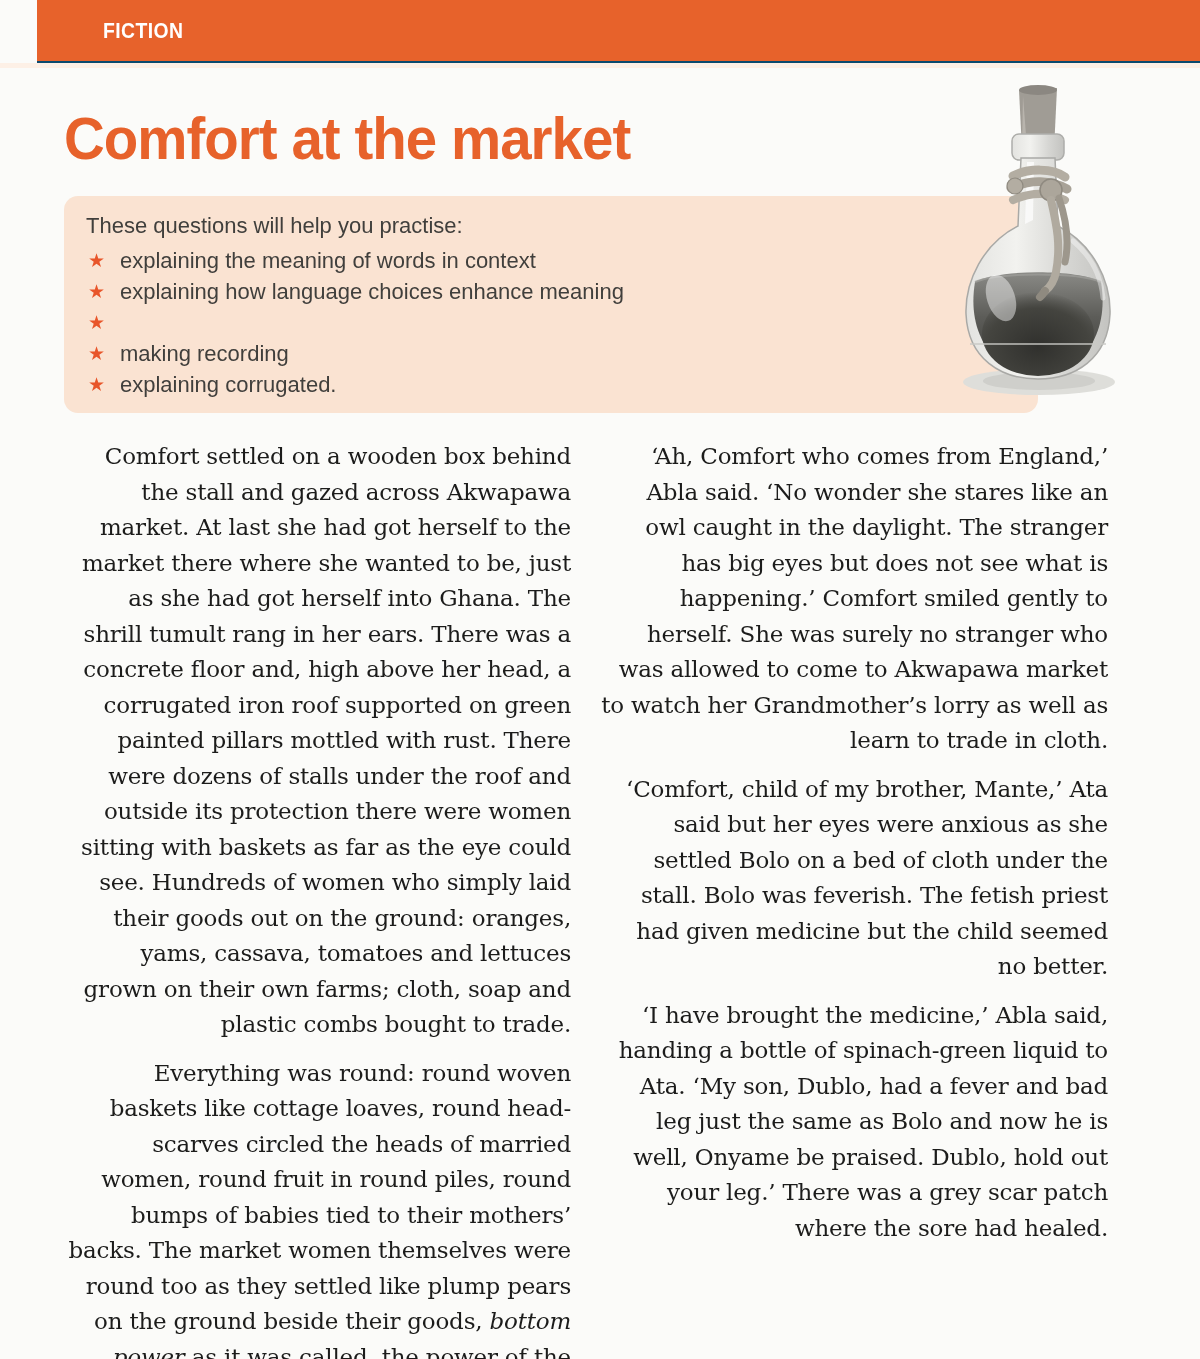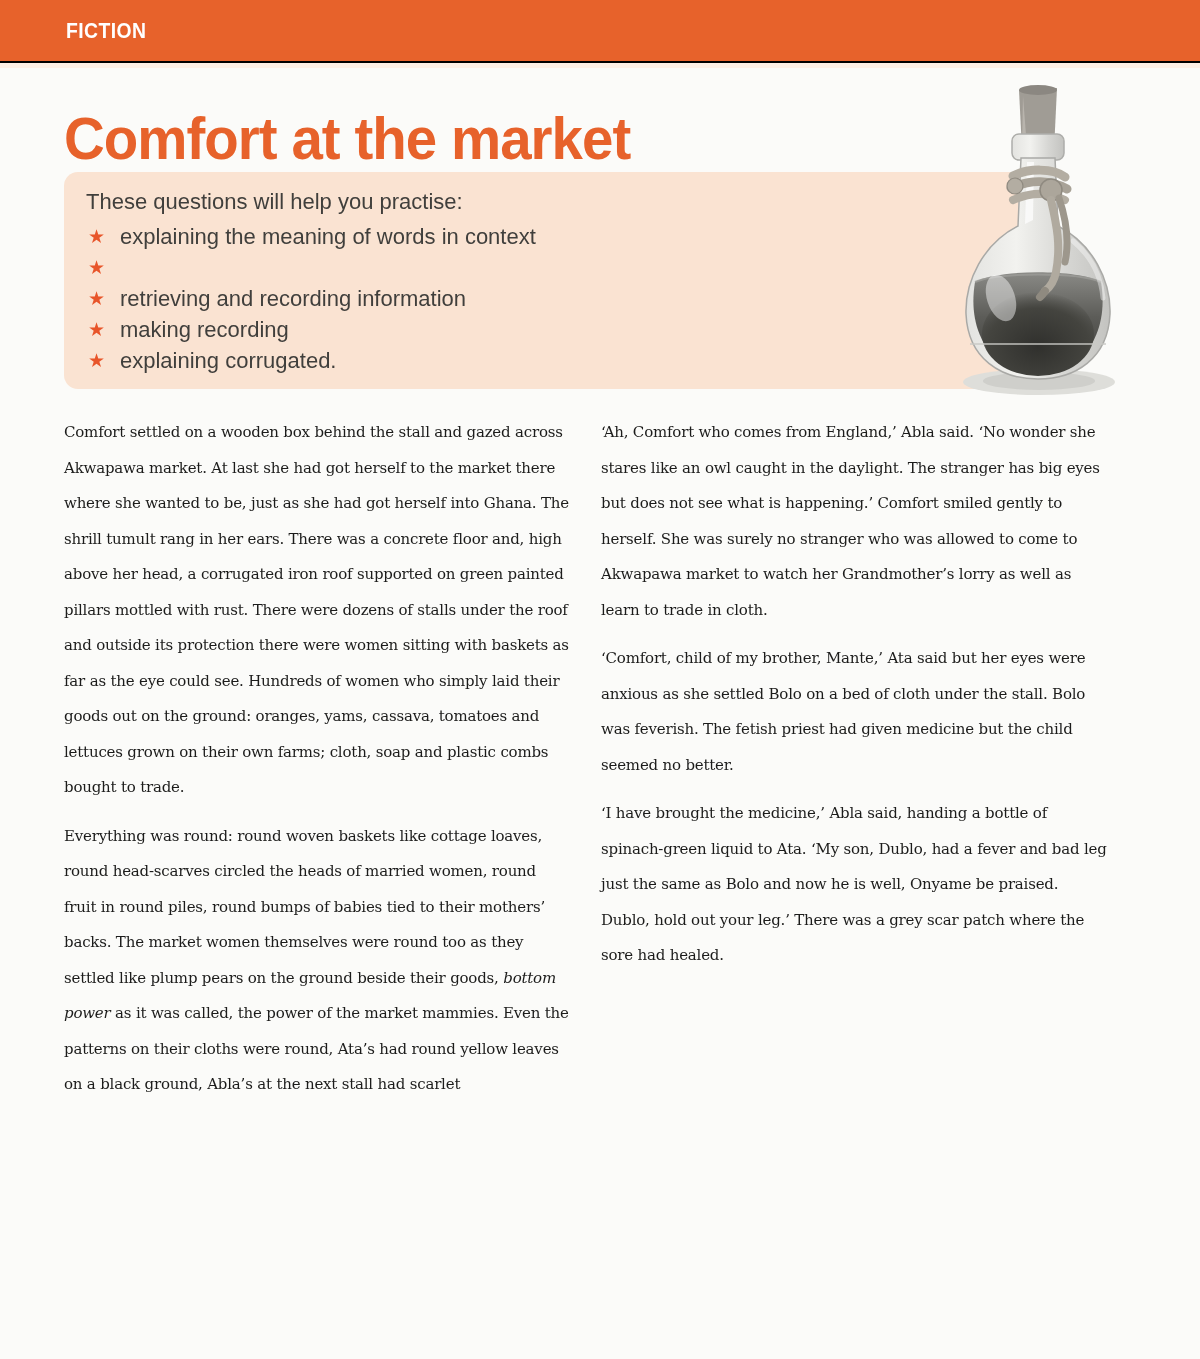--- a/index.html
+++ b/index.html
@@ -6,23 +6,24 @@
   html,body { width:1200px; height:1359px; overflow:hidden; }
   body {
     background:#fbfbf9;
     font-family:"DejaVu Serif","Liberation Serif",serif;
     color:#1c1c1b;
     position:relative;
   }
   
   .banner {
     height:63px; background:#e7622b;
-    border-bottom:2px solid #000000;
+    border-bottom:2px solid #0c4a6e;
     display:flex; align-items:center;
     padding-left:66px;
+    margin-left:37px;
   }
   .banner-stripe { height:5px; background:#fdf0e6; }
   .banner-label {
     color:#ffffff;
     font-family:"Liberation Sans",sans-serif;
     font-weight:bold; font-size:22px; letter-spacing:.5px;
     transform:scaleX(.88); transform-origin:left center;
   }
   
   .page { padding:0 92px 0 64px; position:relative; }
@@ -30,42 +31,43 @@
     margin-top:38px;
     color:#e7622b;
     font-family:"Liberation Sans",sans-serif;
     font-weight:bold; font-size:60px; line-height:66px;
     letter-spacing:-1px;
     transform:scaleX(.94); transform-origin:left center;
     white-space:nowrap;
   }
   
   .practise-box {
+    margin-top:24px;
     width:974px;
     background:#fae3d2;
     border-radius:14px;
     padding:15px 26px 13px 22px;
     font-family:"Liberation Sans",sans-serif;
     color:#403f3c;
   }
   .practise-heading { font-size:22px; line-height:30px; margin-bottom:4px; }
   .practise-list { list-style:none; }
   .practise-item { display:flex; align-items:flex-start; font-size:22px; line-height:31px; }
   .star { color:#e8552a; font-size:19px; line-height:31px; width:34px; flex:0 0 34px; text-align:left; padding-left:2px; }
   
   .bottle-wrap { position:absolute; left:953px; top:76px; width:166px; height:322px; z-index:5; }
   .bottle-wrap svg { width:100%; height:100%; }
   
   .columns { display:flex; gap:30px; margin-top:26px; }
   .column { flex:1 1 0; }
   .column p {
-    font-size:15px; line-height:35.5px;
+    font-size:23px; line-height:35.5px;
     letter-spacing:-0.2px;
     margin-bottom:13px;
-    text-align:left;
+    text-align:right;
   }
   .column p:last-child { margin-bottom:0; }
   .it { font-style:italic; }
 </style>
 </head>
 <body>
 
 <div class="banner">
   <span class="banner-label">FICTION</span>
 </div>
@@ -77,24 +79,24 @@
 
   <div class="practise-box">
     <div class="practise-heading">These questions will help you practise:</div>
     <ul class="practise-list">
         <li class="practise-item">
           <span class="star">★</span>
           <span>explaining the meaning of words in context</span>
         </li>
         <li class="practise-item">
           <span class="star">★</span>
+          <span>explaining how language choices enhance meaning</span>
         </li>
         <li class="practise-item">
           <span class="star">★</span>
-          <span>retrieving and recording information</span>
         </li>
         <li class="practise-item">
           <span class="star">★</span>
           <span>making recording</span>
         </li>
         <li class="practise-item">
           <span class="star">★</span>
           <span>explaining corrugated.</span>
         </li>
       </ul>

